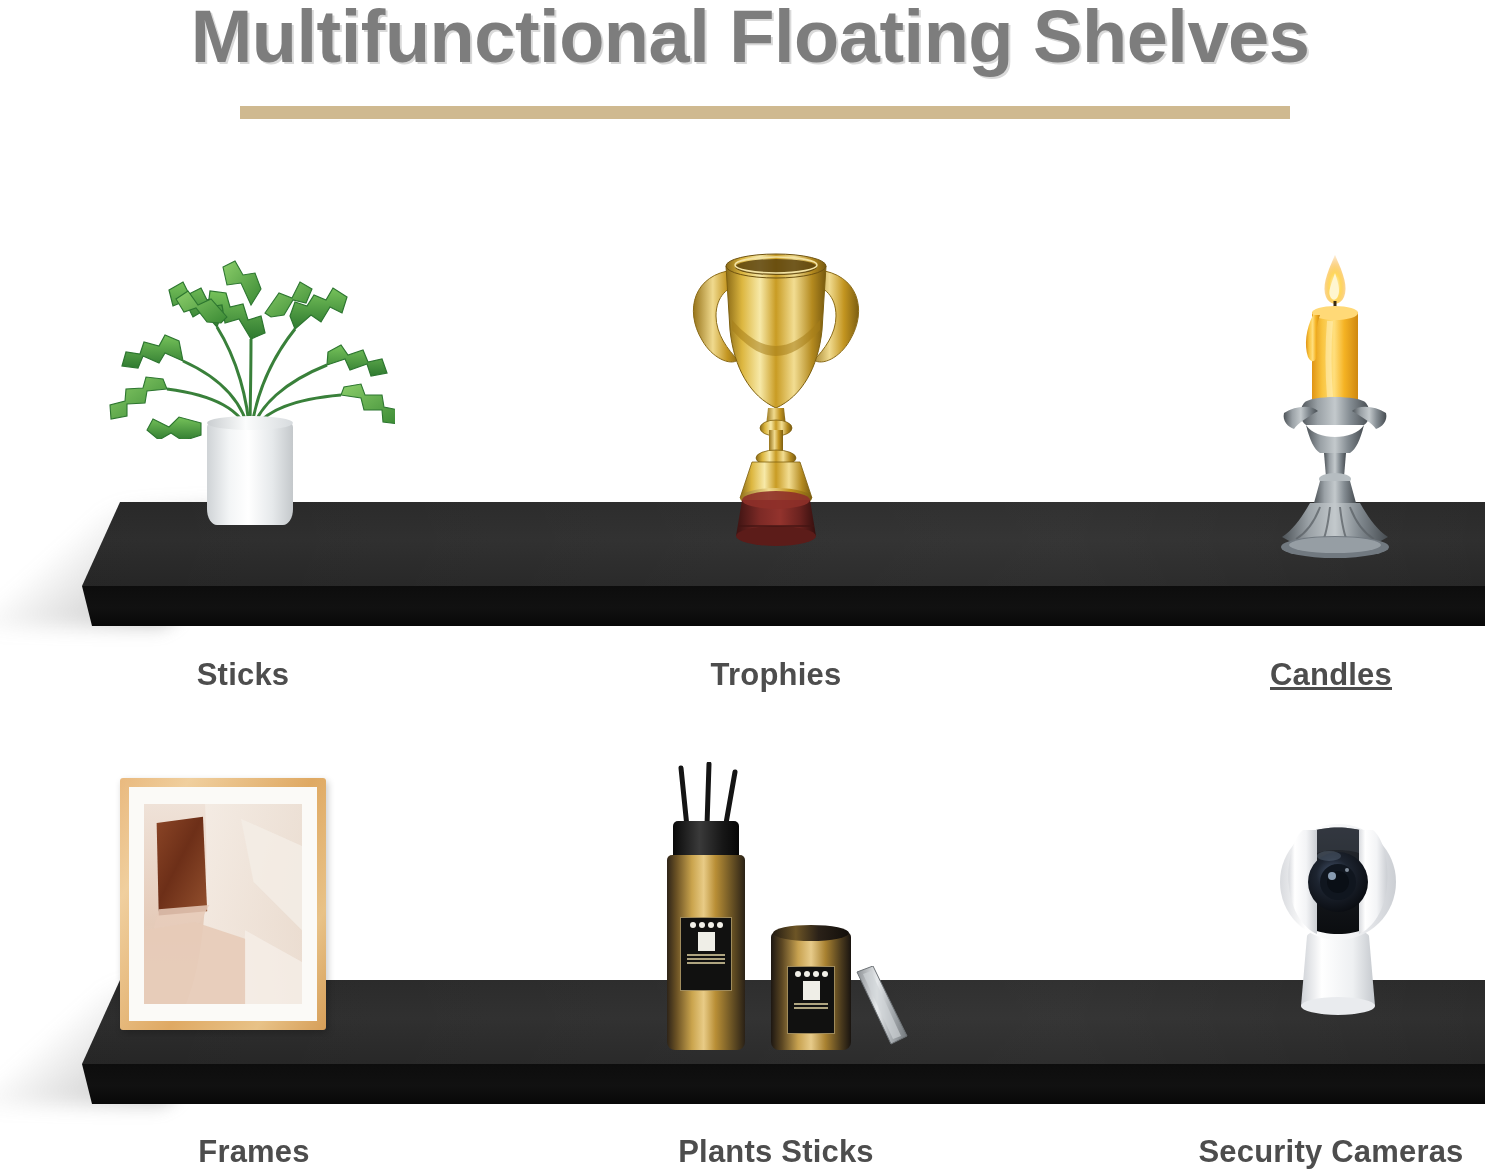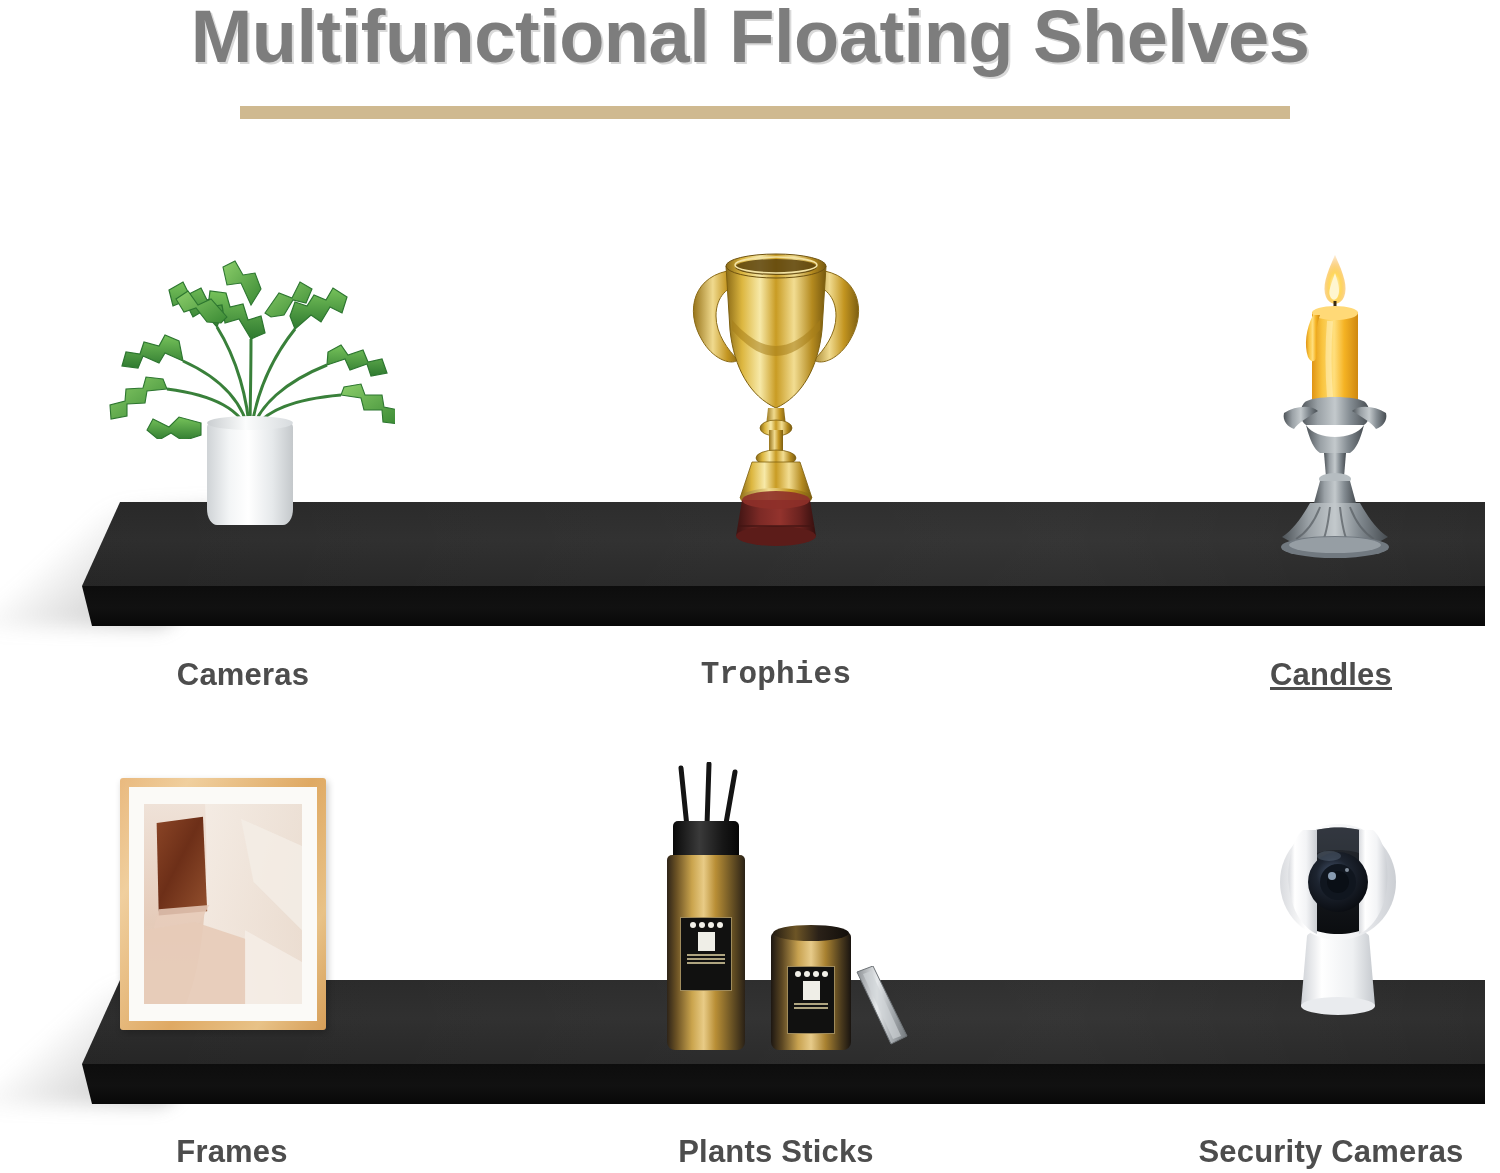--- a/index.html
+++ b/index.html
@@ -314,22 +314,22 @@
         <path d="M70 262 C68 280 66 290 62 298"></path>
         <path d="M80 262 C82 280 84 290 88 298"></path>
         <path d="M90 262 C96 278 104 288 114 294"></path>
       </g>
       <ellipse cx="75" cy="302" rx="54" ry="11" fill="#717980"></ellipse>
       <ellipse cx="75" cy="300" rx="46" ry="8" fill="#a7aeb3" opacity="0.7"></ellipse>
     </svg>
   </div>
 </div>
 
-<div class="shelf-label" style="left:243px; top:657px;">Cameras</div>
-<div class="shelf-label" style="left:776px; top:657px;font-family:Liberation Mono, monospace;">Trophies</div>
+<div class="shelf-label" style="left:243px; top:657px;">Sticks</div>
+<div class="shelf-label" style="left:776px; top:657px;">Trophies</div>
 <div class="shelf-label" style="left:1331px; top:657px;text-decoration:underline;">Candles</div>
 
 <div class="shelf-unit" style="left:82px; top:980px; width:1403px; height:124px;">
   <div class="shelf-shadow"></div>
   <div class="shelf-top" style="width:1403px;"></div>
   <div class="shelf-front" style="top:84px; width:1403px;"></div>
 </div>
 
 <div class="obj" style="left:120px; top:772px; width:212px; height:258px;">
   <div class="pic-frame">
@@ -467,15 +467,15 @@
       <circle cx="75" cy="72" r="30" fill="url(#lens)"></circle>
       <circle cx="75" cy="72" r="18" fill="#10161f"></circle>
       <circle cx="75" cy="72" r="11" fill="#0a0f16"></circle>
       <circle cx="69" cy="66" r="4" fill="#9fb4cc" opacity="0.85"></circle>
       <circle cx="84" cy="60" r="2" fill="#cfe0f0" opacity="0.6"></circle>
       <ellipse cx="66" cy="46" rx="12" ry="5" fill="#6f8196" opacity="0.35"></ellipse>
     </svg>
   </div>
 </div>
 
-<div class="shelf-label" style="left:232px; top:1134px;">Frames</div>
+<div class="shelf-label" style="left:254px; top:1134px;">Frames</div>
 <div class="shelf-label" style="left:776px; top:1134px;">Plants Sticks</div>
 <div class="shelf-label" style="left:1331px; top:1134px;">Security Cameras</div>
 
 </body></html>

